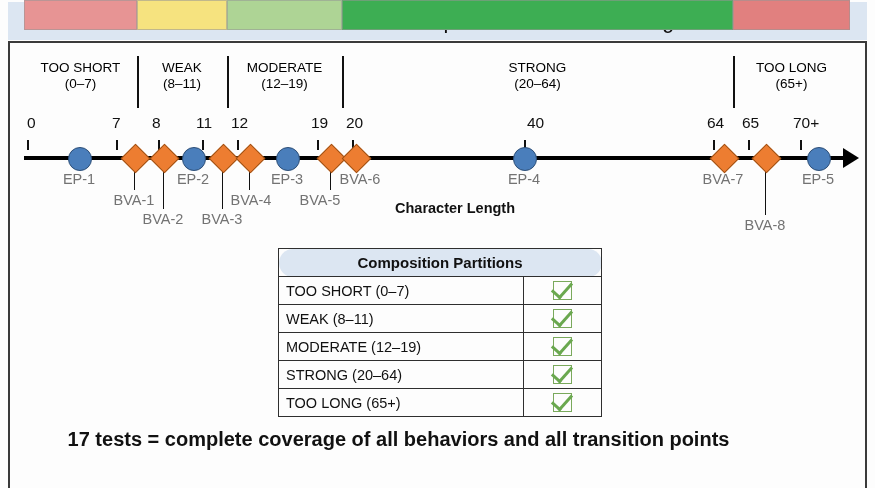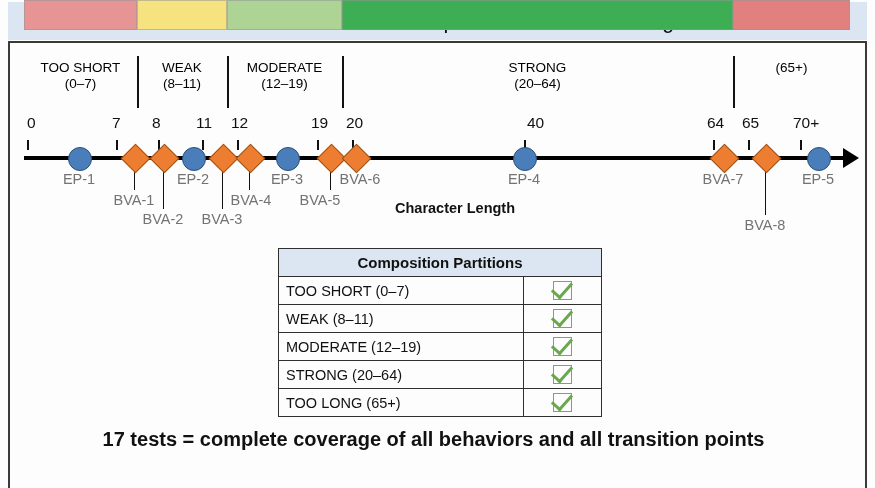--- a/index.html
+++ b/index.html
@@ -82,38 +82,38 @@
 
   
   .tbl{
     position:absolute;left:278px;top:248px;width:324px;
     border-collapse:collapse;font-size:14.5px;
   }
   .tbl th,.tbl td{
     border:1.4px solid #2f2f2f;padding:0;height:27px;vertical-align:middle;
   }
   .tbl th{
-    background:#dce6f2;font-weight:bold;text-align:center;font-size:15px;color:#111;
+    background:#dce6f2;font-weight:bold;text-align:center;font-size:15px;color:#111;border-radius:14px;
   }
   .tbl td.lbl{padding-left:7px;text-align:left;color:#111;white-space:nowrap;}
   .tbl td.chk{width:77px;text-align:center;}
   .check{
     display:inline-block;width:17px;height:17px;border:1.6px solid #7aa95c;
     position:relative;vertical-align:middle;
   }
   .check::after{
     content:"";position:absolute;left:2px;top:-4px;
     width:9px;height:17px;border:solid #6aa84f;
     border-width:0 3.2px 3.2px 0;transform:rotate(42deg);
   }
 
   
   .footer{
     position:absolute;left:0;top:428px;width:797px;text-align:center;
-    font-size:20px;font-weight:bold;color:#111;white-space:nowrap;margin-left:35px;
+    font-size:20px;font-weight:bold;color:#111;white-space:nowrap;
   }
 </style>
 </head>
 <body>
 
 <div class="slide">
 
   <div class="title-bar">
     <div class="title-text">
       <span class="title-strong">Password Validator:</span><span class="title-rest"> Complete EP + BVA Coverage</span>
@@ -142,20 +142,21 @@
       </div>
       <div class="pdiv" style="left: 227px;"></div>
       <div class="bar seg seg-strong" style="left: 342px; width: 391px;"></div>
       <div class="plabel" style="left: 342px; width: 391px; top: 60px;">
         <span class="l1">STRONG</span>
         <span class="l2">(20–64)</span>
       </div>
       <div class="pdiv" style="left: 342px;"></div>
       <div class="bar seg seg-toolong" style="left: 733px; width: 117px;"></div>
       <div class="plabel" style="left: 733px; width: 117px; top: 60px;">
+        <span class="l1">TOO LONG</span>
         <span class="l2">(65+)</span>
       </div>
       <div class="pdiv" style="left: 733px;"></div>
       <div class="segval" style="left: 27px;">0</div>
       <div class="segval" style="left: 112px;">7</div>
       <div class="segval" style="left: 152px;">8</div>
       <div class="segval" style="left: 196px;">11</div>
       <div class="segval" style="left: 231px;">12</div>
       <div class="segval" style="left: 311px;">19</div>
       <div class="segval" style="left: 346px;">20</div>

